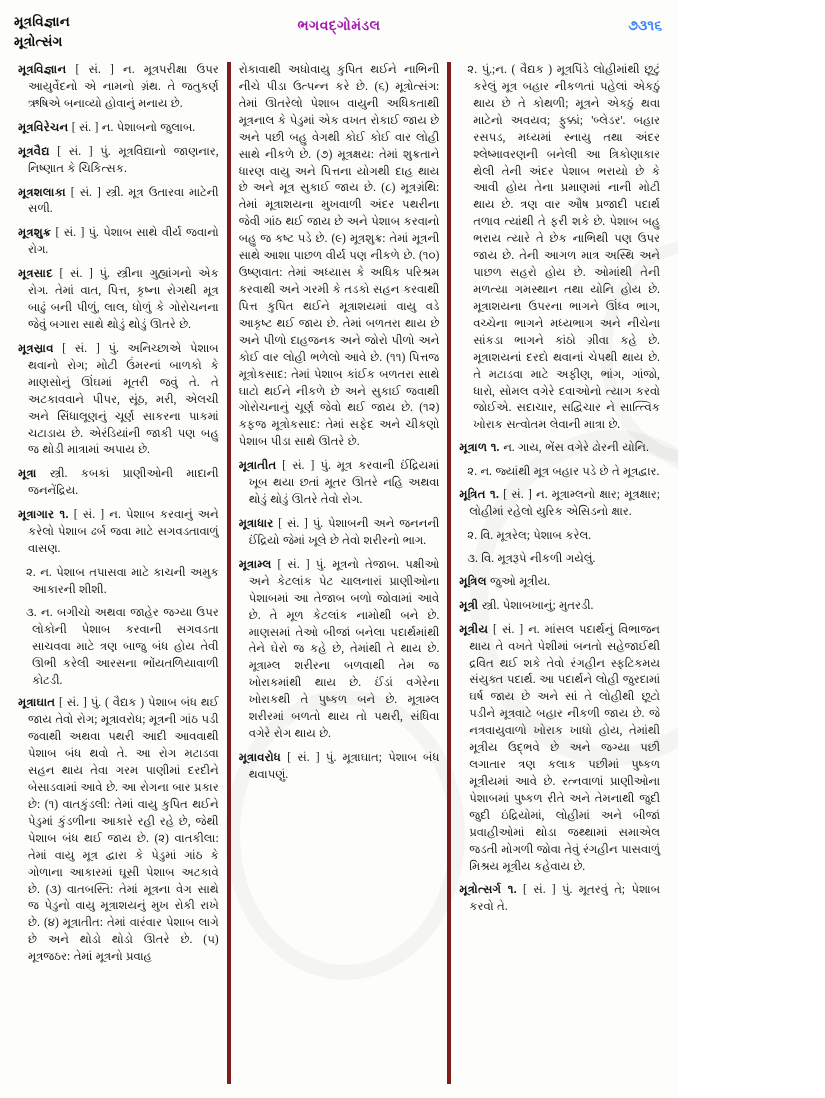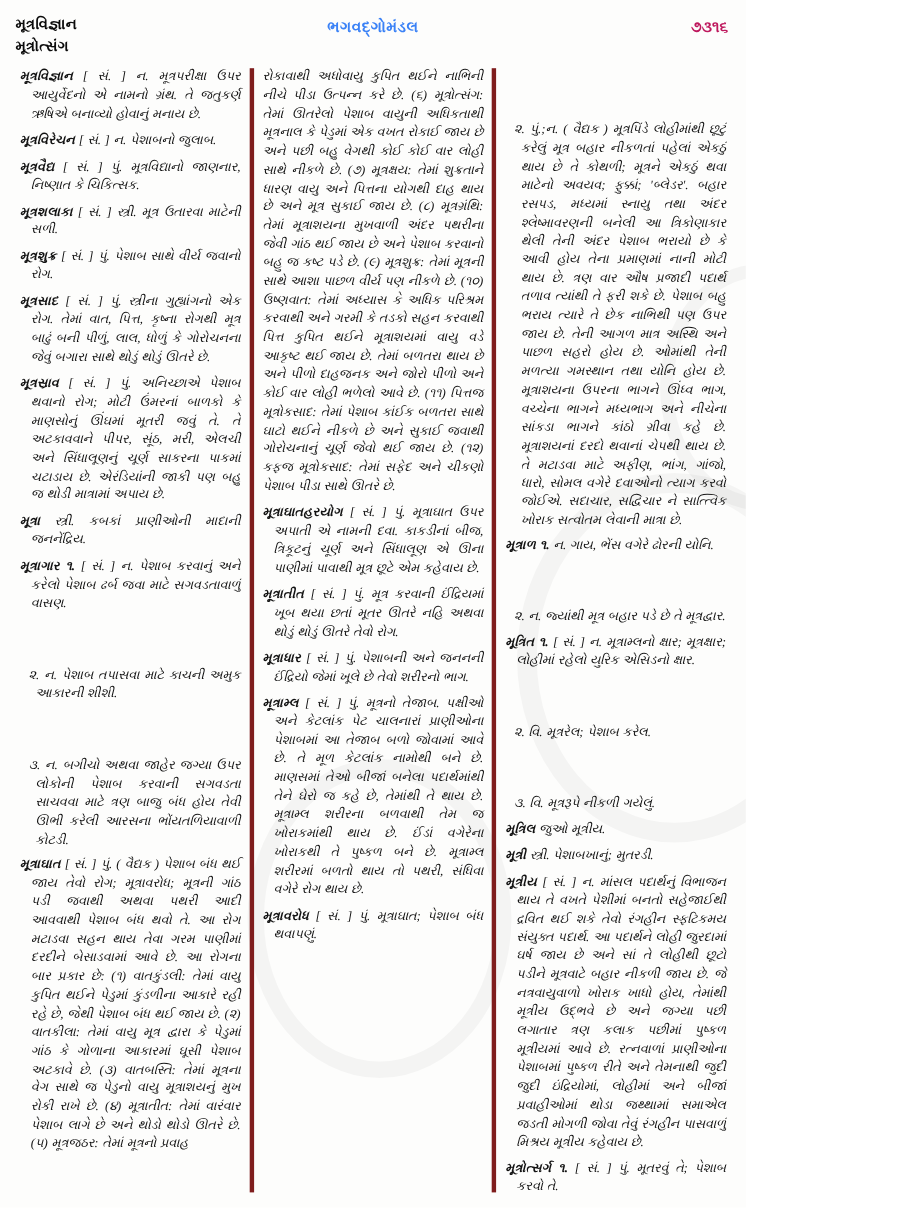--- a/index.html
+++ b/index.html
@@ -50,42 +50,41 @@
   }
   .hdr-left div { white-space: nowrap; }
   .hdr-center {
     position: absolute;
     left: 0;
     right: 0;
     top: 18px;
     text-align: center;
     font-weight: bold;
     font-size: 14px;
-    color: #3b82f6;
+    color: #a21caf;
     letter-spacing: .4px;
   }
   .hdr-right {
     position: absolute;
     right: 16px;
     top: 18px;
     font-weight: bold;
     font-size: 14px;
-    color: #be185d;
+    color: #3b82f6;
   }
 
   
   .columns {
     position: relative;
     z-index: 2;
     display: flex;
     align-items: stretch;
     padding: 0 10px 8px 10px;
     box-sizing: border-box;
     height: 1030px;
-    font-style: italic;
   }
   .col {
     flex: 1 1 0;
     min-width: 0;
     padding: 0 8px;
     box-sizing: border-box;
   }
   .col + .col {
     border-left: 4px solid #7f1d1d;
   }
@@ -97,21 +96,20 @@
     text-align: justify;
     text-justify: inter-word;
     padding-left: 10px;
     text-indent: -10px;
     word-spacing: .5px;
   }
   .entry.sense {
     padding-left: 14px;
     text-indent: -6px;
     margin-bottom: 6px;
-    margin-top: 48px;
   }
   .entry.cont {
     padding-left: 0;
     text-indent: 0;
     margin-bottom: 7px;
   }
   .hw {
     font-weight: bold;
     letter-spacing: .2px;
   }
@@ -144,21 +142,20 @@
         <p class="entry"><span class="hw">મૂત્રસાદ</span><span> [ સં. ] પું. સ્ત્રીના ગુહ્યાંગનો એક રોગ. તેમાં વાત, પિત્ત, કૃષ્ના રોગથી મૂત્ર બાઢું બની પીળું, લાલ, ધોળું કે ગોરોચનના જેવું બગારા સાથે થોડું થોડું ઊતરે છે.</span></p>
         <p class="entry"><span class="hw">મૂત્રસ્રાવ</span><span> [ સં. ] પું.  અનિચ્છાએ પેશાબ થવાનો રોગ; મોટી ઉંમરનાં બાળકો કે માણસોનું ઊંઘમાં મૂતરી જવું તે. તે અટકાવવાને પીપર, સૂંઠ, મરી, એલચી અને સિંધાલૂણનું ચૂર્ણ સાકરના પાકમાં ચટાડાય છે. એરંડિયાંની જાકી પણ બહુ જ થોડી માત્રામાં અપાય છે.</span></p>
         <p class="entry"><span class="hw">મૂત્રા</span><span> સ્ત્રી. કબકાં પ્રાણીઓની માદાની જનનેંદ્રિય.</span></p>
         <p class="entry"><span class="hw">મૂત્રાગાર ૧.</span><span> [ સં. ]  ન. પેશાબ કરવાનું અને કરેલો પેશાબ ઢર્બ જવા માટે સગવડતાવાળું વાસણ.</span></p>
         <p class="entry sense"><span>૨. ન. પેશાબ તપાસવા માટે કાચની અમુક આકારની શીશી.</span></p>
         <p class="entry sense"><span>૩. ન. બગીચો  અથવા જાહેર જગ્યા ઉપર લોકોની પેશાબ કરવાની સગવડતા સાચવવા માટે ત્રણ બાજુ બંધ હોય તેવી ઊભી કરેલી આરસના ભોંયતળિયાવાળી કોટડી.</span></p>
         <p class="entry"><span class="hw">મૂત્રાઘાત</span><span> [ સં. ] પું.  ( વૈદ્યક ) પેશાબ બંધ થઈ જાય તેવો રોગ; મૂત્રાવરોધ; મૂત્રની ગાંઠ પડી જવાથી અથવા પથરી આદી આવવાથી પેશાબ બંધ થવો તે. આ રોગ મટાડવા સહન થાય તેવા ગરમ પાણીમાં દરદીને બેસાડવામાં આવે છે. આ રોગના બાર પ્રકાર છે: (૧) વાતકુંડલી: તેમાં વાયુ કુપિત થઈને પેડુમાં કુંડળીના આકારે રહી રહે છે, જેથી પેશાબ બંધ થઈ જાય છે. (૨) વાતકીલા: તેમાં વાયુ મૂત્ર દ્વારા કે પેડુમાં ગાંઠ કે ગોળાના આકારમાં ઘૂસી પેશાબ અટકાવે છે. (૩) વાતબસ્તિ: તેમાં મૂત્રના વેગ સાથે જ પેડુનો વાયુ મૂત્રાશયનું મુખ રોકી રાખે છે. (૪) મૂત્રાતીત: તેમાં વારંવાર પેશાબ લાગે છે અને થોડો થોડો ઊતરે છે. (૫) મૂત્રજઠર: તેમાં મૂત્રનો પ્રવાહ</span></p>
       </div>
     <div class="col" id="col-1">
         <p class="entry cont"><span>રોકાવાથી અધોવાયુ કુપિત થઈને નાભિની નીચે પીડા ઉત્પન્ન કરે છે. (૬) મૂત્રોત્સંગ: તેમાં ઊતરેલો પેશાબ વાયુની અધિકતાથી મૂત્રનાલ કે પેડુમાં એક વખત રોકાઈ જાય છે અને પછી બહુ વેગથી કોઈ કોઈ વાર લોહી સાથે નીકળે છે. (૭) મૂત્રક્ષય: તેમાં શુક્રતાને ધારણ વાયુ અને પિત્તના યોગથી દાહ થાય છે અને મૂત્ર સુકાઈ જાય છે. (૮) મૂત્રગ્રંથિ: તેમાં મૂત્રાશયના મુખવાળી અંદર પથરીના જેવી ગાંઠ થઈ જાય છે અને પેશાબ કરવાનો બહુ જ કષ્ટ પડે છે. (૯) મૂત્રશુક્ર: તેમાં મૂત્રની સાથે આશા પાછળ વીર્ય પણ નીકળે છે. (૧૦) ઉષ્ણવાત: તેમાં અધ્યાસ કે અધિક પરિશ્રમ કરવાથી અને ગરમી કે તડકો સહન કરવાથી પિત્ત કુપિત થઈને મૂત્રાશયમાં વાયુ વડે આકૃષ્ટ થઈ જાય છે. તેમાં બળતરા થાય છે અને પીળો દાહજનક અને જોરો પીળો અને કોઈ વાર લોહી ભળેલો આવે છે. (૧૧) પિત્તજ મૂત્રોકસાદ: તેમાં પેશાબ કાંઈક બળતરા સાથે ઘાટો થઈને નીકળે છે અને સુકાઈ જવાથી ગોરોચનાનું ચૂર્ણ જેવો થઈ જાય છે. (૧૨) કફજ મૂત્રોકસાદ: તેમાં સફેદ અને ચીકણો પેશાબ પીડા સાથે ઊતરે છે.</span></p>
-        <p class="entry"><span class="hw">મૂત્રાઘાતહરયોગ</span><span> [ સં. ] પું. મૂત્રાઘાત ઉપર અપાતી એ નામની દવા. કાકડીનાં બીજ, ત્રિકૂટનું ચૂર્ણ અને સિંધાલૂણ એ ઊના પાણીમાં પાવાથી મૂત્ર છૂટે એમ કહેવાય છે.</span></p>
         <p class="entry"><span class="hw">મૂત્રાતીત</span><span> [ સં. ] પું.  મૂત્ર કરવાની ઈંદ્રિયમાં ખૂબ થયા છતાં મૂતર ઊતરે નહિ અથવા થોડું થોડું ઊતરે તેવો રોગ.</span></p>
         <p class="entry"><span class="hw">મૂત્રાધાર</span><span> [ સં. ] પું. પેશાબની અને જનનની ઈંદ્રિયો જેમાં ખૂલે છે તેવો શરીરનો ભાગ.</span></p>
         <p class="entry"><span class="hw">મૂત્રામ્લ</span><span> [ સં. ] પું. મૂત્રનો તેજાબ. પક્ષીઓ અને કેટલાંક પેટ ચાલનારાં પ્રાણીઓના પેશાબમાં આ તેજાબ બળો જોવામાં આવે છે. તે મૂળ કેટલાંક નામોથી બને છે. માણસમાં તેઓ બીજાં બનેલા પદાર્થમાંથી તેને ઘેરો જ કહે છે, તેમાંથી તે થાય છે. મૂત્રામ્લ શરીરના બળવાથી તેમ જ ખોરાકમાંથી થાય છે. ઈંડાં વગેરેના ખોરાકથી તે પુષ્કળ બને છે. મૂત્રામ્લ શરીરમાં બળતો થાય તો પથરી, સંધિવા વગેરે રોગ થાય છે.</span></p>
         <p class="entry"><span class="hw">મૂત્રાવરોધ</span><span> [ સં. ] પું. મૂત્રાઘાત; પેશાબ બંધ થવાપણું.</span></p>
       </div>
     <div class="col" id="col-2">
         <p class="entry sense"><span>૨. પું.;ન. ( વૈદ્યક ) મૂત્રપિંડે લોહીમાંથી છૂટું કરેલું મૂત્ર બહાર નીકળતાં પહેલાં એકઠું થાય છે તે કોથળી; મૂત્રને એકઠું થવા માટેનો અવયવ; ફુક્કાં; 'બ્લેડર'. બહાર રસપડ, મધ્યમાં સ્નાયુ તથા અંદર શ્લેષ્માવરણની બનેલી આ ત્રિકોણાકાર થેલી તેની અંદર પેશાબ ભરાયો છે કે આવી હોય તેના પ્રમાણમાં નાની મોટી થાય છે. ત્રણ વાર ઔષ પ્રજાદી પદાર્થ તળાવ ત્યાંથી તે ફરી શકે છે. પેશાબ બહુ ભરાય ત્યારે તે છેક નાભિથી પણ ઉપર જાય છે. તેની આગળ માત્ર અસ્થિ અને પાછળ સહરો હોય છે. ઓમાંથી તેની મળત્યા ગમસ્થાન તથા યોનિ હોય છે. મૂત્રાશયના ઉપરના ભાગને ઊંધ્વ ભાગ, વચ્ચેના ભાગને મધ્યભાગ અને નીચેના સાંકડા ભાગને કાંઠો ગ્રીવા કહે છે. મૂત્રાશયનાં દરદો થવાનાં ચેપથી થાય છે. તે મટાડવા માટે અફીણ, ભાંગ, ગાંજો, ધારો, સોમલ વગેરે દવાઓનો ત્યાગ કરવો જોઈએ. સદાચાર, સદ્વિચાર ને સાત્ત્વિક ખોરાક સત્વોતમ લેવાની માત્રા છે.</span></p>
         <p class="entry"><span class="hw">મૂત્રાળ ૧.</span><span> ન. ગાય, ભેંસ વગેરે ઢોરની યોનિ.</span></p>
         <p class="entry sense"><span>૨. ન. જ્યાંથી મૂત્ર બહાર પડે છે તે મૂત્રદ્વાર.</span></p>
         <p class="entry"><span class="hw">મૂત્રિત ૧.</span><span> [ સં. ]  ન.  મૂત્રામ્લનો ક્ષાર; મૂત્રક્ષાર; લોહીમાં રહેલો યુરિક એસિડનો ક્ષાર.</span></p>

